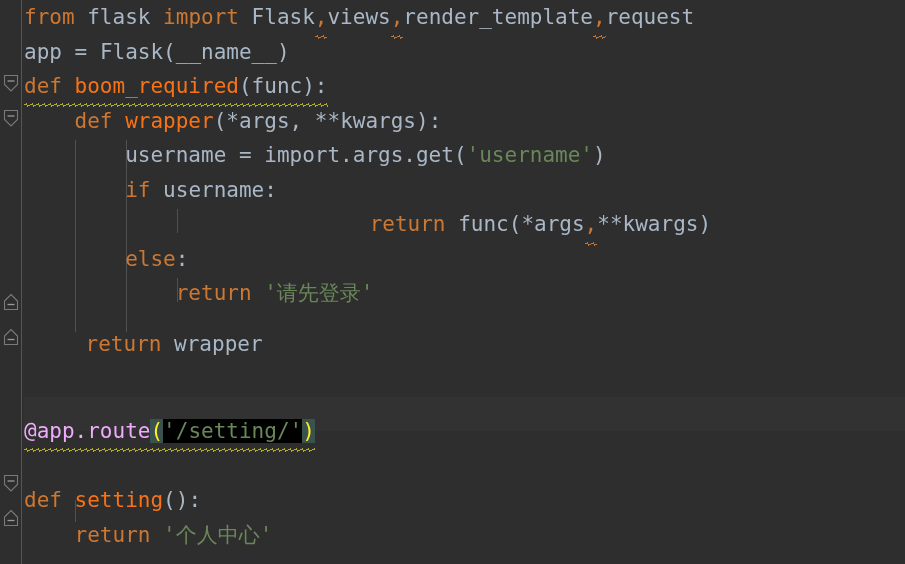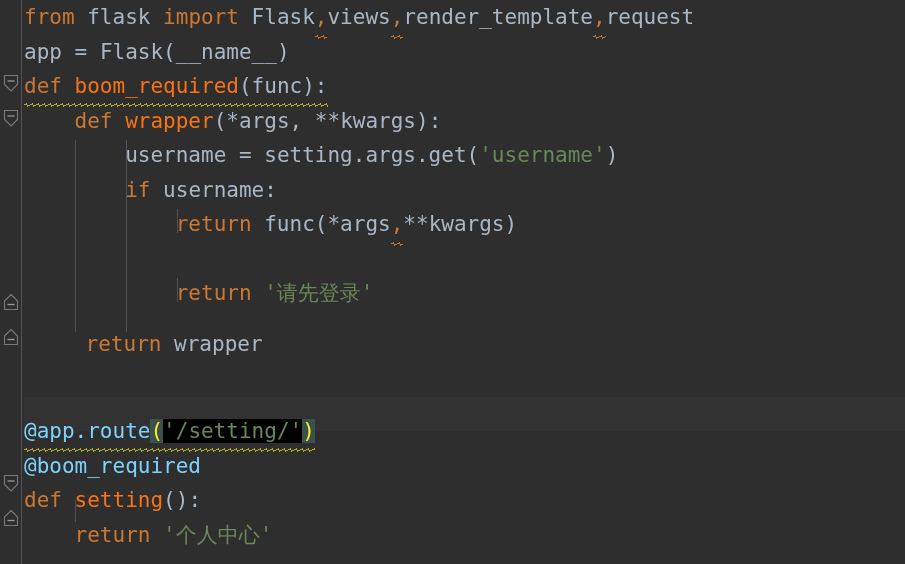--- a/index.html
+++ b/index.html
@@ -78,21 +78,21 @@
     position: absolute;
     width: 1px;
     background: #4e5254;
   }
 
   
   .kw      { color: #cc7832; }            
   .id      { color: #a9b7c6; }            
   .fn      { color: #f97316; }            
   .str     { color: #6a8759; }            
-  .deco    { color: #7dd3fc; }            
+  .deco    { color: #f0abfc; }            
   .punc    { color: #a9b7c6; }
   .op      { color: #a9b7c6; }
   .brk-hl  { color: #ffef28; background: #3b514d; }  
   .sel-str { background: #000000; }                   
 
   
   .sq {
     position: relative;
     display: inline-block;
   }
@@ -176,37 +176,37 @@
   <div class="code-surface">
 
     <div class="code-line" style="top:0px;"><span class="txt"><span class="kw">from</span><span class="id"> flask </span><span class="kw">import</span><span class="id"> Flask</span><span class="sq sq-info sq-small punc">,</span><span class="id">views</span><span class="sq sq-info sq-small punc">,</span><span class="id">render_template</span><span class="sq sq-info sq-small punc">,</span><span class="id">request</span></span></div>
 
     <div class="code-line" style="top:34.5px;"><span class="txt"><span class="id">app</span><span class="op"> = </span><span class="id">Flask</span><span class="punc">(</span><span class="id">__name__</span><span class="punc">)</span></span></div>
 
     <div class="code-line" style="top:69px;"><span class="txt"><span class="sq sq-warn"><span class="kw">def</span><span class="fn"> boom_required</span><span class="punc">(</span><span class="id">func</span><span class="punc">)</span><span class="punc">:</span></span></span></div>
 
     <div class="code-line" style="top:103.5px;"><span class="txt"><span>    </span><span class="kw">def</span><span class="fn"> wrapper</span><span class="punc">(</span><span class="op">*</span><span class="id">args</span><span class="punc">, </span><span class="op">**</span><span class="id">kwargs</span><span class="punc">)</span><span class="punc">:</span></span></div>
 
-    <div class="code-line" style="top:138px;"><span class="txt"><span>        </span><span class="id">username</span><span class="op"> = </span><span class="id">setting.args.get</span><span class="punc">(</span><span class="str">'username'</span><span class="punc">)</span></span></div>
+    <div class="code-line" style="top:138px;"><span class="txt"><span>        </span><span class="id">username</span><span class="op"> = </span><span class="id">import.args.get</span><span class="punc">(</span><span class="str">'username'</span><span class="punc">)</span></span></div>
 
     <div class="code-line" style="top:172.5px;"><span class="txt"><span>        </span><span class="kw">if</span><span class="id"> username</span><span class="punc">:</span></span></div>
 
-    <div class="code-line" style="top:207px;"><span class="txt"><span>            </span><span class="kw">return</span><span class="id"> func</span><span class="punc">(</span><span class="op">*</span><span class="id">args</span><span class="sq sq-info sq-small punc">,</span><span class="op">**</span><span class="id">kwargs</span><span class="punc">)</span></span></div>
-
+    <div class="code-line" style="top:207px;text-align:center;"><span class="txt"><span>            </span><span class="kw">return</span><span class="id"> func</span><span class="punc">(</span><span class="op">*</span><span class="id">args</span><span class="sq sq-info sq-small punc">,</span><span class="op">**</span><span class="id">kwargs</span><span class="punc">)</span></span></div>
+
+    <div class="code-line" style="top:241.5px;"><span class="txt"><span>        </span><span class="kw">else</span><span class="punc">:</span></span></div>
 
     <div class="code-line" style="top:276px;"><span class="txt"><span>            </span><span class="kw">return</span><span class="str"> '请先登录'</span></span></div>
 
     <div class="code-line" style="top:327px;margin-left:11px;"><span class="txt"><span>    </span><span class="kw">return</span><span class="id"> wrapper</span></span></div>
 
     <div class="code-line" style="top:345px;"><span class="txt"> </span></div>
 
     <div class="code-line" style="top:379.5px;"><span class="txt"> </span></div>
 
     <div class="code-line" style="top:414px;"><span class="txt"><span class="sq sq-warn"><span class="deco">@app.route</span><span class="brk-hl">(</span><span class="str sel-str">'/setting/'</span><span class="brk-hl">)</span></span></span></div>
 
-    <div class="code-line" style="top:448.5px;"><span class="txt"><span class="deco">@boom_required</span></span></div>
 
     <div class="code-line" style="top:483px;"><span class="txt"><span class="kw">def</span><span class="fn"> setting</span><span class="punc">(</span><span class="punc">)</span><span class="punc">:</span></span></div>
 
     <div class="code-line" style="top:517.5px;"><span class="txt"><span>    </span><span class="kw">return</span><span class="str"> '个人中心'</span></span></div>
 
   </div>
 </div>
 
 </body></html>

